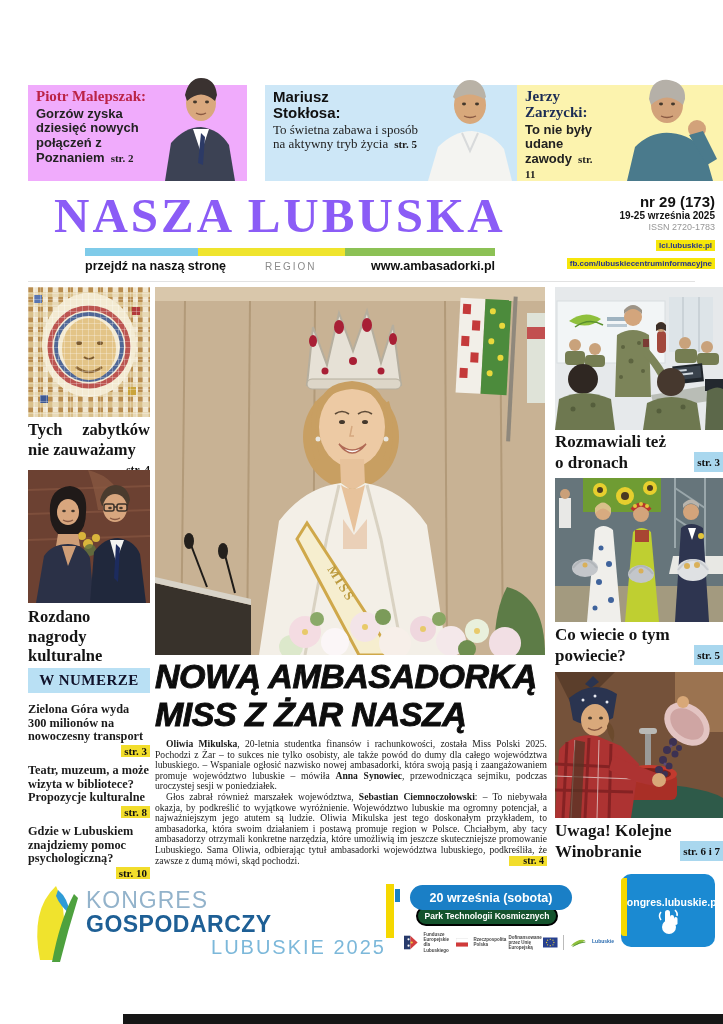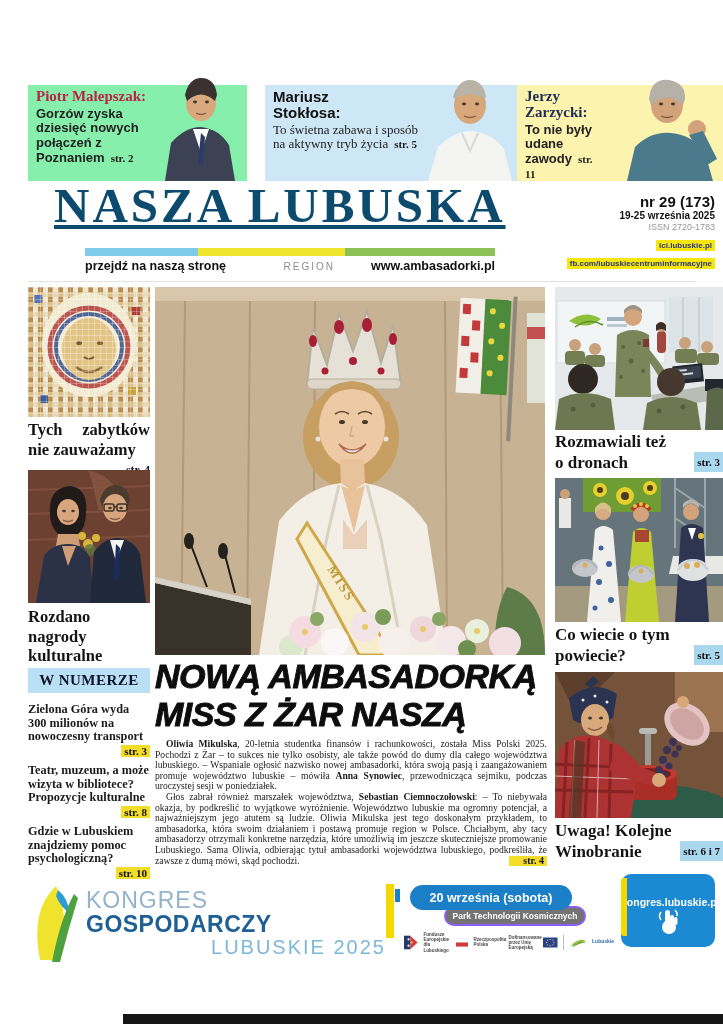--- a/index.html
+++ b/index.html
@@ -2,53 +2,53 @@
 <html><head>
 <meta charset="utf-8">
 <style>
   html,body{margin:0;padding:0;background:#fff;}
   .page{position:relative;width:723px;height:1024px;background:#fff;overflow:hidden;
         font-family:"Liberation Sans",sans-serif;color:#111;}
   .abs{position:absolute;}
 
   
   .teaser{position:absolute;top:85px;height:96px;}
-  #t1{left:28px;width:219px;background:#86efac;}
+  #t1{left:28px;width:219px;background:#f0abfc;}
   #t2{left:265px;width:235px;background:#cde7f7;padding-left:20px;}
   #t3{left:517px;width:206px;background:#fcf3ae;}
   .t-text{position:absolute;left:8px;top:4px;}
   .t-name{font-weight:bold;font-size:15px;line-height:1.05;}
   #t1 .t-name{font-family:"Liberation Serif",serif;color:#bb2347;}
   #t2 .t-name{font-family:"Liberation Sans",sans-serif;color:#101010;width:95px;}
   #t3 .t-name{font-family:"Liberation Serif",serif;color:#1b2c55;width:78px;}
   .t-body{font-size:13px;line-height:1.13;color:#222;margin-top:2px;font-weight:bold;}
   #t1 .t-body{width:122px;font-weight:600;}
   #t2 .t-body{width:150px;font-family:"Liberation Serif",serif;font-weight:normal;}
   #t3 .t-body{width:80px;font-weight:600;}
   .t-page{font-family:"Liberation Serif",serif;font-weight:bold;font-size:11px;margin-left:6px;}
   .t-photo{position:absolute;right:0;bottom:0;}
 
   
-  #mast-title{left:54px;top:180px;font-family:"Liberation Serif",serif;font-weight:bold;
-              font-size:49px;line-height:1.05;letter-spacing:3px;color:#0c4a6e;text-decoration:underline;}
+  #mast-title{left:54px;top:190px;font-family:"Liberation Serif",serif;font-weight:bold;
+              font-size:49px;line-height:1.05;letter-spacing:3px;color:#8b5cf6;}
   #mast-info{right:8px;top:193px;text-align:right;line-height:1.15;}
   #mast-issue{font-size:15px;font-weight:bold;}
   #mast-date{font-size:10px;font-weight:bold;}
   #mast-issn{font-size:9px;color:#979797;}
   #mast-links{right:8px;top:234px;text-align:right;}
   .ylink{display:inline-block;background:#f6e60a;color:#27348b;font-weight:bold;
          font-size:8px;padding:1px 3px;margin-top:4px;}
 
   
   #navbar-bar{left:85px;top:248px;width:410px;height:8px;display:flex;}
   #navbar-bar .seg1{width:113px;background:#7fcbe9;}
   #navbar-bar .seg2{width:147px;background:#efe42d;}
   #navbar-bar .seg3{width:150px;background:#8cc155;}
   #nav-left{left:85px;top:259px;font-weight:bold;font-size:12.5px;}
-  #nav-center{left:265px;top:261px;width:70px;text-align:right;color:#8b8b8b;
+  #nav-center{left:265px;top:261px;width:70px;text-align:left;color:#8b8b8b;
               font-size:10px;letter-spacing:2px;}
   #nav-right{right:228px;top:259px;font-weight:bold;font-size:12.5px;}
   #rule{left:28px;top:281px;width:667px;height:1px;background:#e2e2e2;}
 
   
   .serif-h{font-family:"Liberation Serif",serif;font-weight:bold;color:#141414;}
   .lh{left:28px;width:122px;font-size:16.5px;line-height:19.5px;text-align:justify;}
   .lh .pgline{text-align:right;margin-top:2px;font-size:11.5px;}
   .rh{left:555px;width:168px;font-size:17px;line-height:20.5px;}
   .rh .pg{position:absolute;right:0;bottom:2px;}
@@ -83,21 +83,21 @@
   #banner-title{left:86px;top:888px;width:300px;line-height:1.05;}
   #banner-title .l1{font-size:23px;}
   #kongres-light{color:#93b3cb;letter-spacing:1px;}
   #kongres-bold{color:#1e5f95;font-weight:bold;letter-spacing:0.5px;}
   #banner-sub{text-align:right;color:#7cb8da;font-size:20px;letter-spacing:2px;margin-top:1px;}
   #ybar{left:386px;top:884px;width:8px;height:54px;background:#f5d800;}
   #bbar{left:395px;top:889px;width:5px;height:13px;background:#1b82c4;}
   #date-pill{left:410px;top:885px;width:162px;height:25px;background:#1a7fc6;border-radius:13px;
              color:#fff;font-weight:bold;font-size:12.5px;display:flex;align-items:center;
              justify-content:center;z-index:2;}
-  #venue-pill{left:444px;top:906px;width:138px;height:16px;background:#737373;border:2px solid #8b5cf6;
+  #venue-pill{left:416px;top:906px;width:138px;height:16px;background:#14532d;border:2px solid #000000;
               border-radius:10px;color:#fff;font-weight:bold;font-size:8.5px;display:flex;
               align-items:center;justify-content:center;z-index:1;}
   #logo-row{left:404px;top:932px;width:210px;display:flex;align-items:center;gap:5px;}
   .logo-label{font-size:4.5px;line-height:1.15;color:#444;width:30px;font-weight:bold;}
   .vdiv{width:1px;height:15px;background:#bbb;}
   #lubuskie-label{color:#2b6cb0;font-size:5px;font-weight:bold;width:auto;}
   #kongres-box{left:621px;top:874px;width:94px;height:73px;background:#1b8ad2;border-radius:10px;
                color:#fff;text-align:center;}
   #kongres-stripe{left:621px;top:878px;width:6px;height:58px;background:#f5d800;border-radius:3px 0 0 3px;}
   #kongres-link{margin-top:22px;font-weight:bold;font-size:10.5px;}

